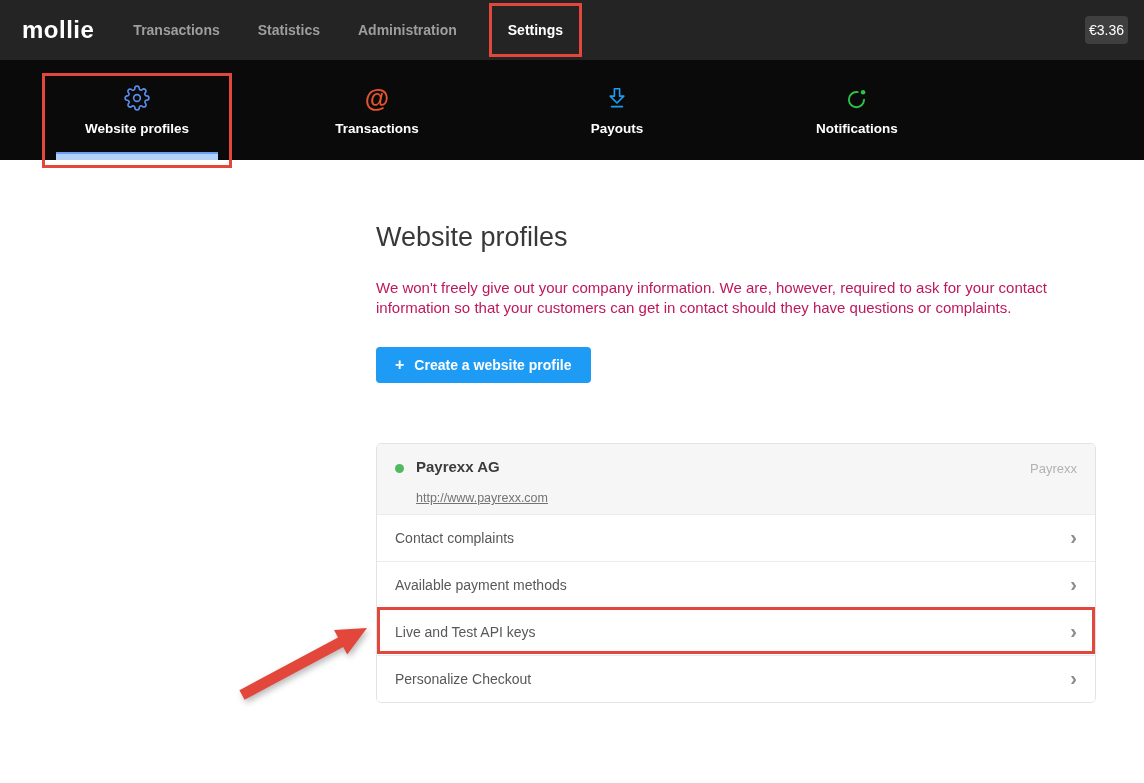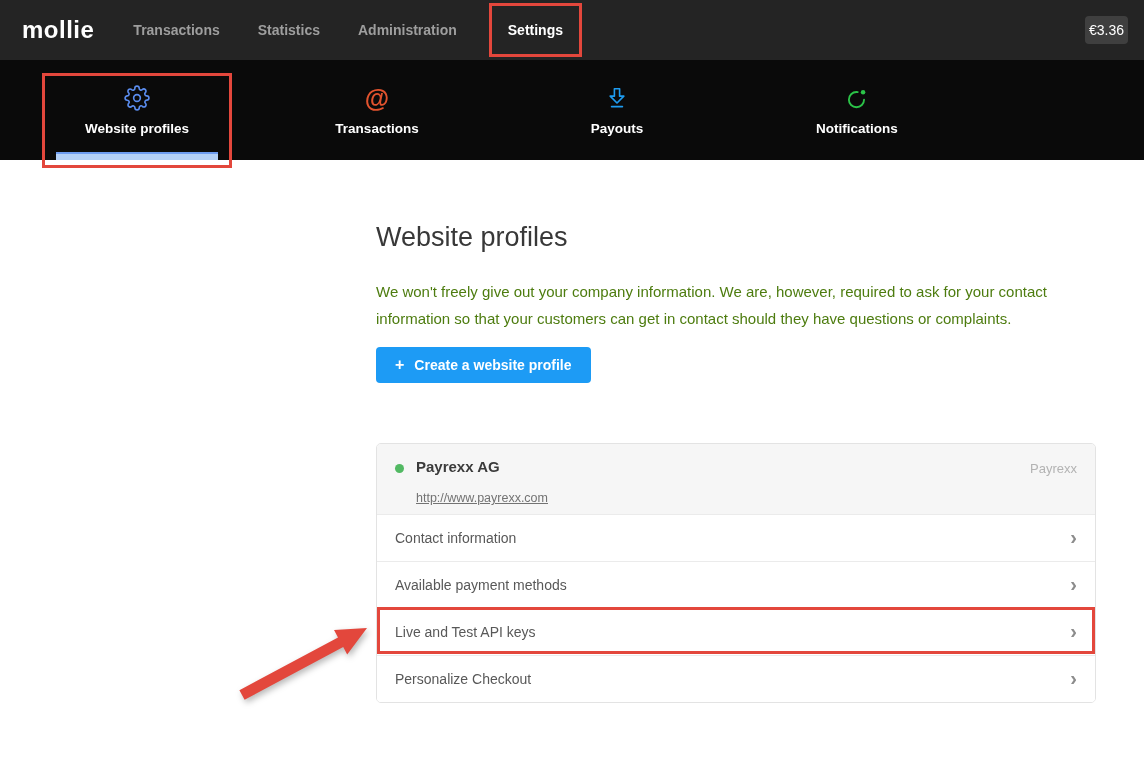--- a/index.html
+++ b/index.html
@@ -59,21 +59,21 @@
     filter:drop-shadow(2px 3px 3px rgba(0,0,0,0.28));
   }
 
   
   .page-title {
     position:absolute; left:376px; top:222px;
     font-size:27px; font-weight:400; color:#383838;
   }
   .page-desc {
     position:absolute; left:376px; top:278px; width:676px;
-    font-size:15px; color:#4d7c0f; line-height:27px;
+    font-size:15px; color:#be185d; line-height:20px;
   }
   .create-btn {
     position:absolute; left:376px; top:347px; height:36px;
     background:#1d9bf5; color:#ffffff; border:none; border-radius:4px;
     font-family:"Liberation Sans", sans-serif; font-size:14px; font-weight:bold;
     padding:0 19px; display:flex; align-items:center; gap:10px; cursor:pointer;
   }
   .create-btn .plus { font-size:16px; font-weight:bold; }
 
   .card {
@@ -176,21 +176,21 @@
     <div class="card-header">
       <span class="dot"></span>
       <div class="ph-text">
         <div class="pname">Payrexx AG</div>
         <div class="purl">http://www.payrexx.com</div>
       </div>
       <a class="delete">Payrexx</a>
     </div>
 
     <div class="card-row">
-      <span class="row-label">Contact information</span>
+      <span class="row-label">Contact complaints</span>
       <span class="chev">›</span>
     </div>
     <div class="card-row">
       <span class="row-label">Available payment methods</span>
       <span class="chev">›</span>
     </div>
     <div class="card-row">
       <span class="row-label">Live and Test API keys</span>
       <span class="chev">›</span>
     </div>

